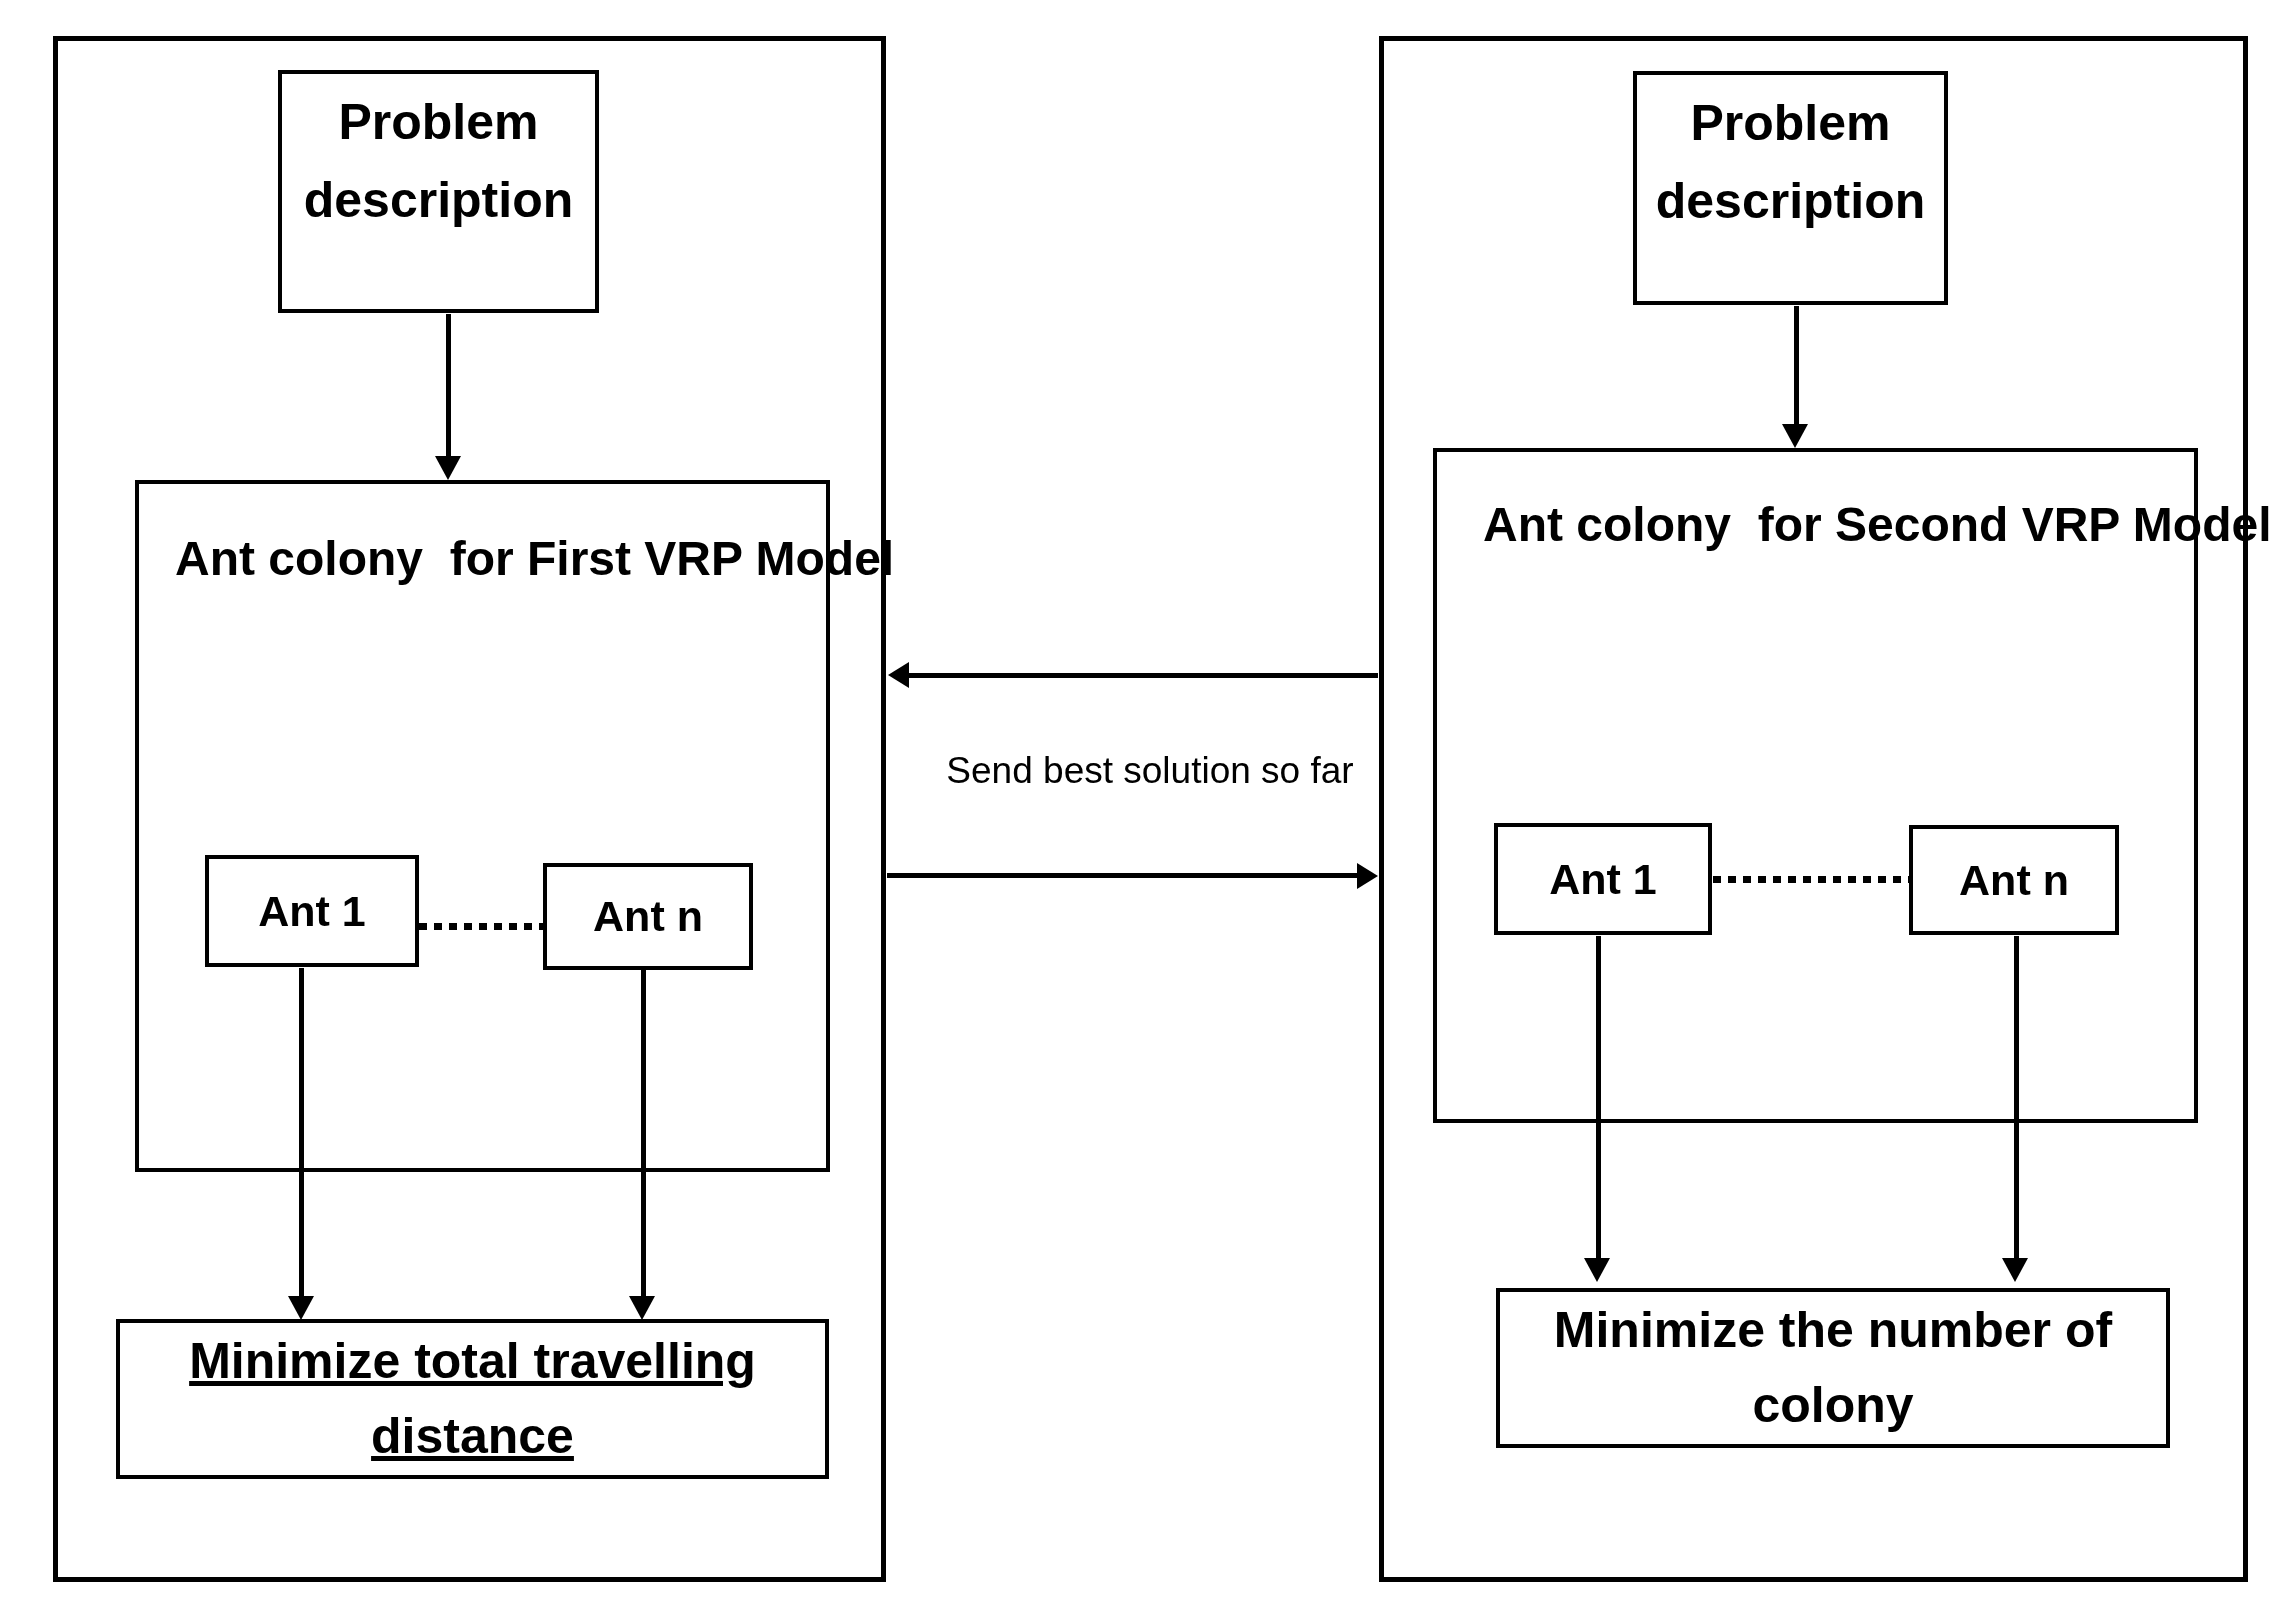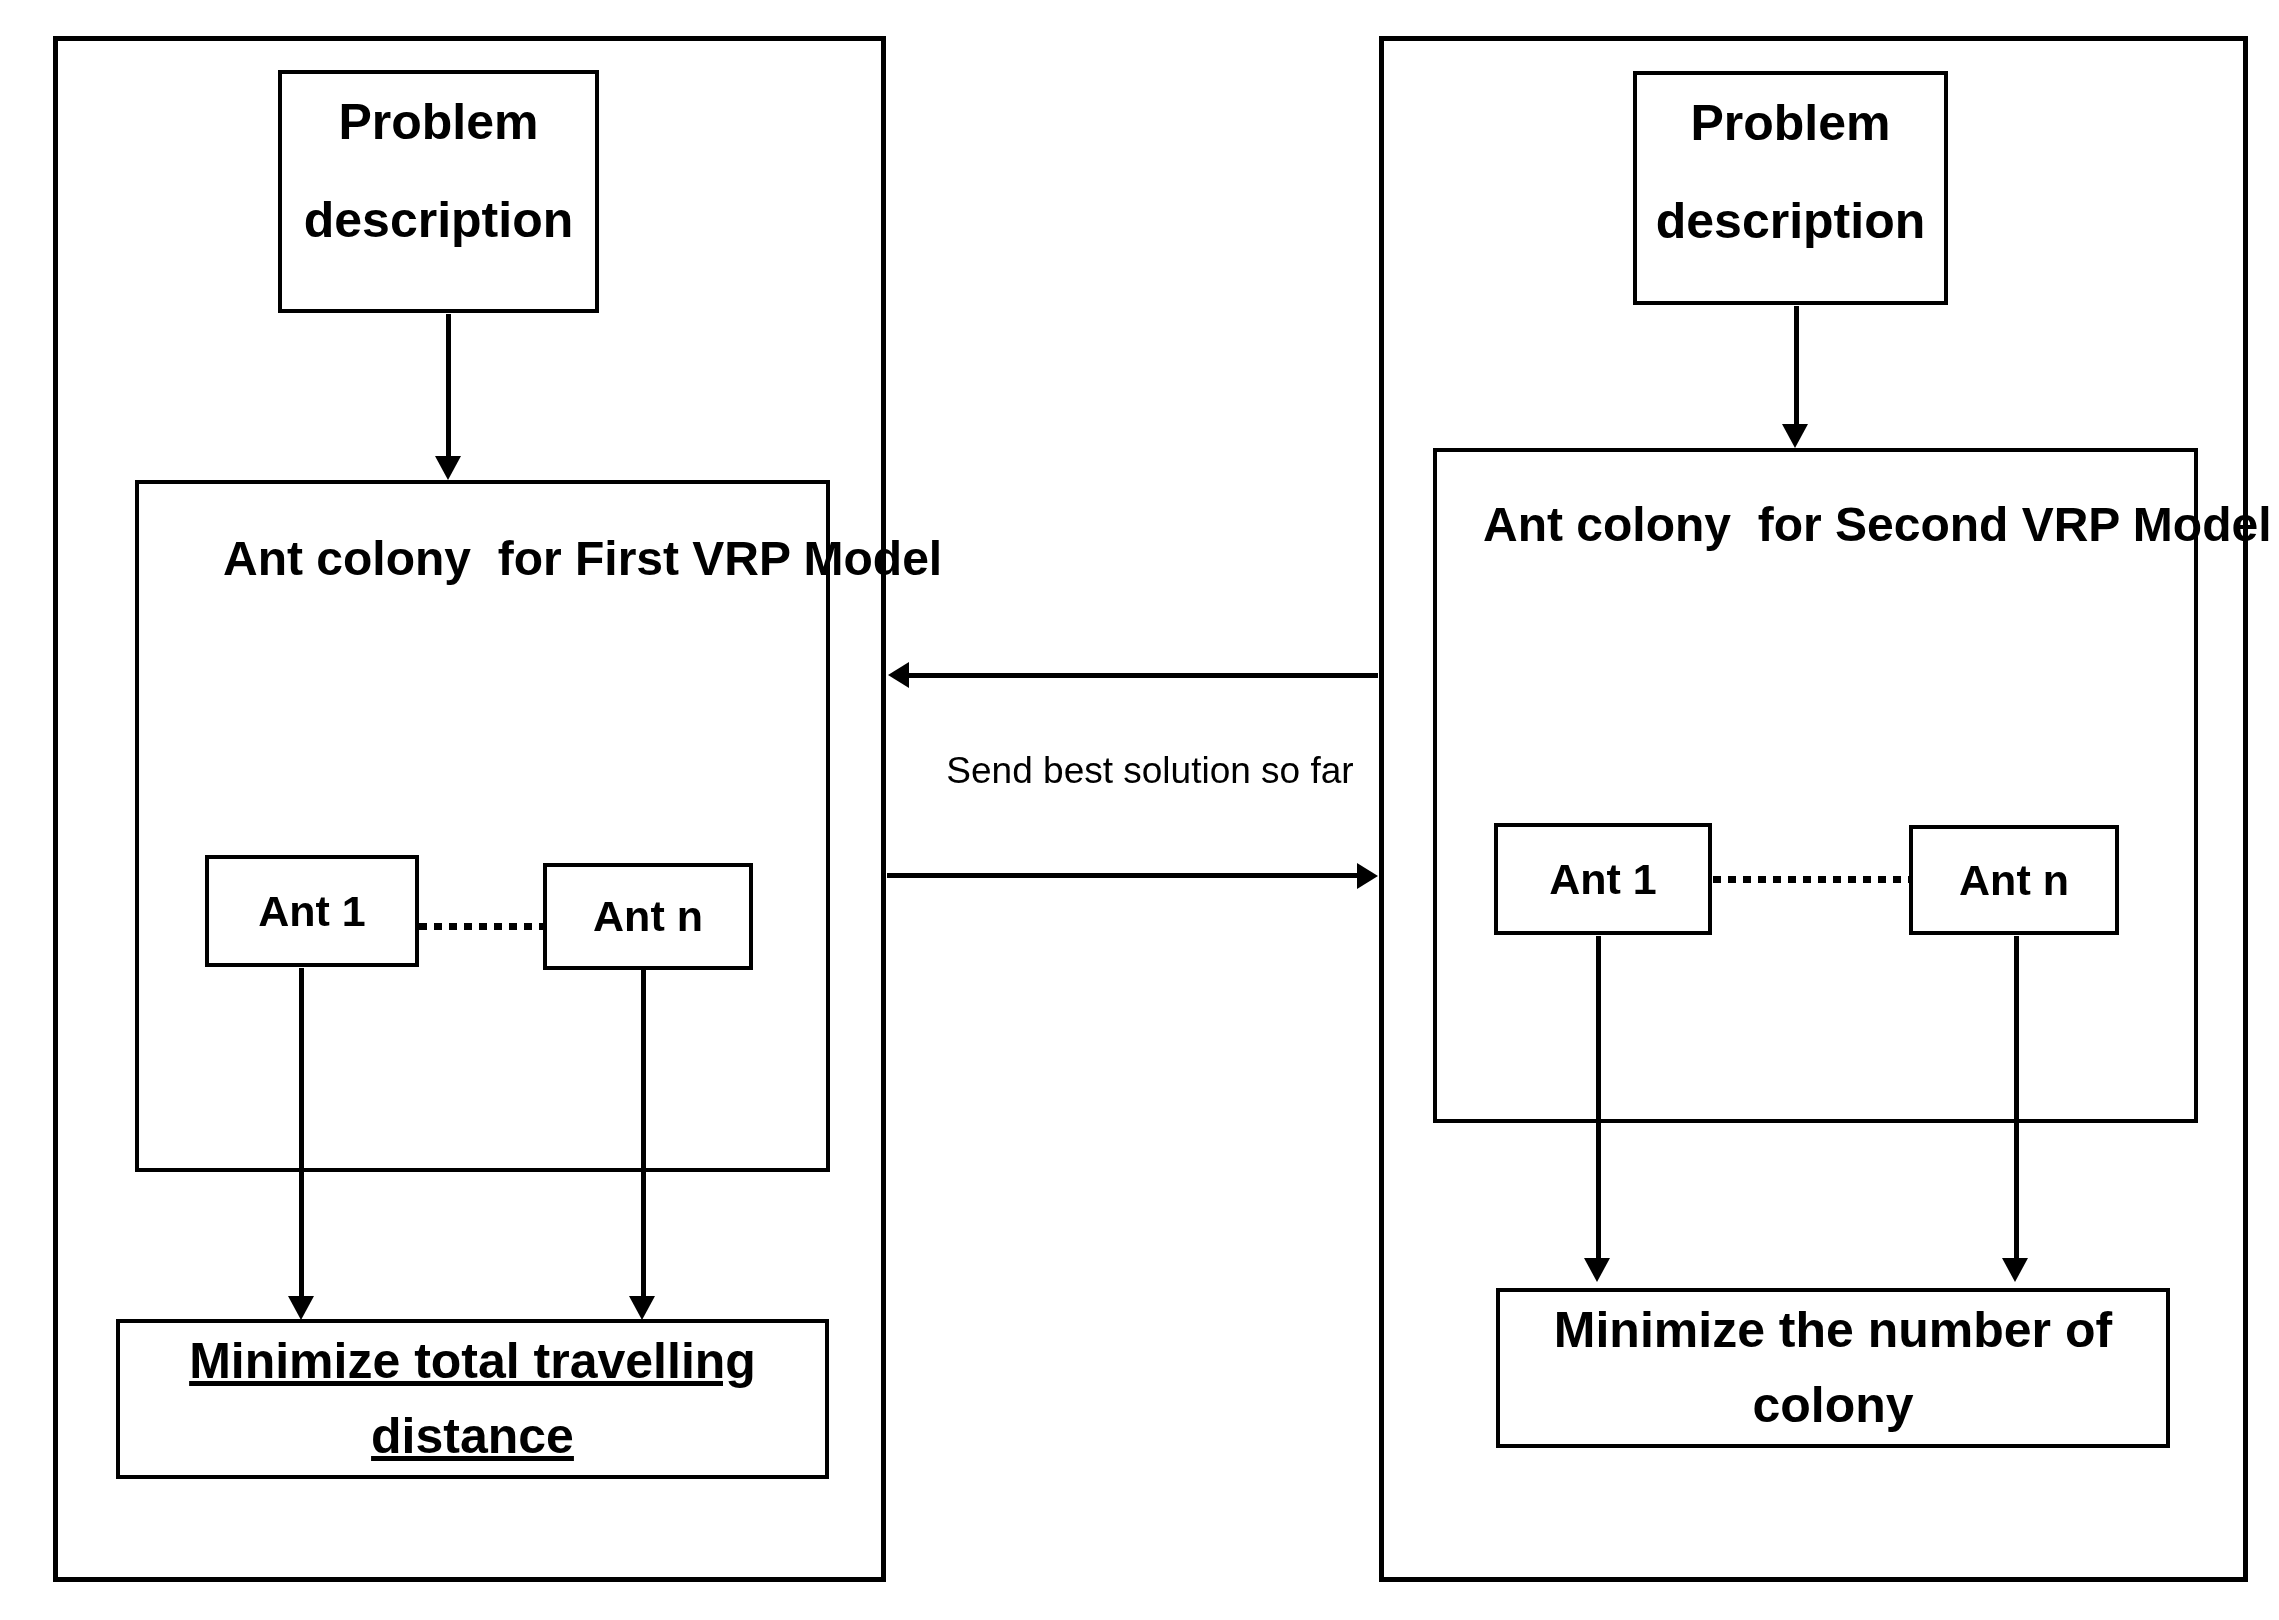--- a/index.html
+++ b/index.html
@@ -27,21 +27,21 @@
   .center2{
     position:absolute;display:flex;flex-direction:column;
     align-items:center;justify-content:center;text-align:center;
     box-sizing:border-box;
   }
   .topstack{
     position:absolute;display:flex;flex-direction:column;
     align-items:center;justify-content:flex-start;text-align:center;
     box-sizing:border-box;
   }
-  .problem-text{font-size:50px;font-weight:bold;line-height:78px;padding-top:9px;gap:20px;}
+  .problem-text{font-size:50px;font-weight:bold;line-height:78px;padding-top:9px;}
   .objective-text{font-size:50px;font-weight:bold;line-height:75px;}
   .colony-title{font-size:48px;font-weight:bold;}
   .ant-label{font-size:43px;font-weight:bold;}
   .exchange-label{font-size:37px;text-align:center;margin-top:24px;}
   .head-down{
     position:absolute;width:0;height:0;
     border-left:13.4px solid transparent;border-right:13.4px solid transparent;
     border-top:24px solid #000;
   }
   .head-left{
@@ -64,21 +64,21 @@
 
   <div class="bx topstack problem-text" style="left:278px;top:70px;width:321px;height:243px;">
     <span>Problem</span>
     <span>description</span>
   </div>
 
   <div class="ln" style="left:446px;top:314px;width:4.5px;height:143px;"></div>
   <div class="head-down" style="left:435px;top:456px;"></div>
 
   <div class="bx" style="left:135px;top:480px;width:695px;height:692px;"></div>
-  <span class="t colony-title" style="left:175px;top:531px;margin-left:48px;">Ant colony  for First VRP Model</span>
+  <span class="t colony-title" style="left:175px;top:531px;">Ant colony  for First VRP Model</span>
 
   <div class="bx center2 ant-label" style="left:205px;top:855px;width:214px;height:112px;">
     <span>Ant 1</span>
   </div>
   <div class="bx center2 ant-label" style="left:543px;top:863px;width:210px;height:107px;">
     <span>Ant n</span>
   </div>
   <div class="dotted" style="left:419px;top:923px;width:124px;"></div>
 
   <div class="ln" style="left:299px;top:968px;width:4.5px;height:328px;"></div>

